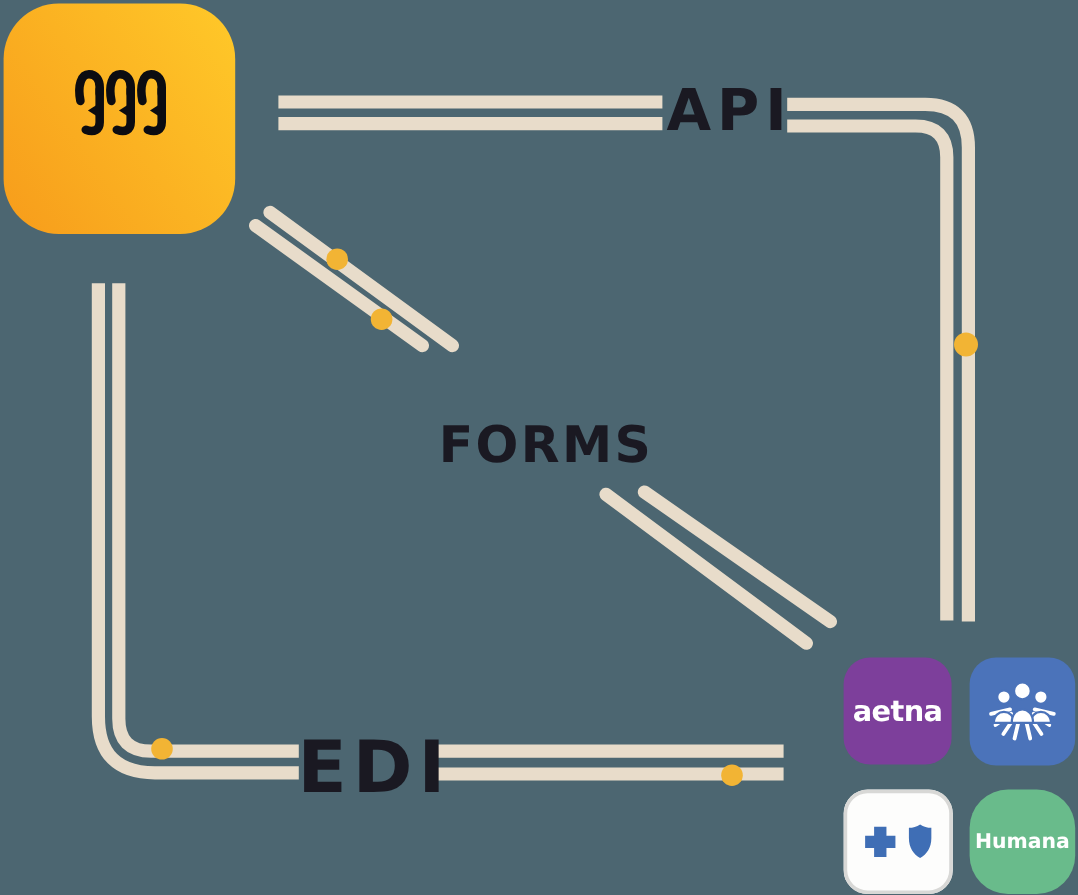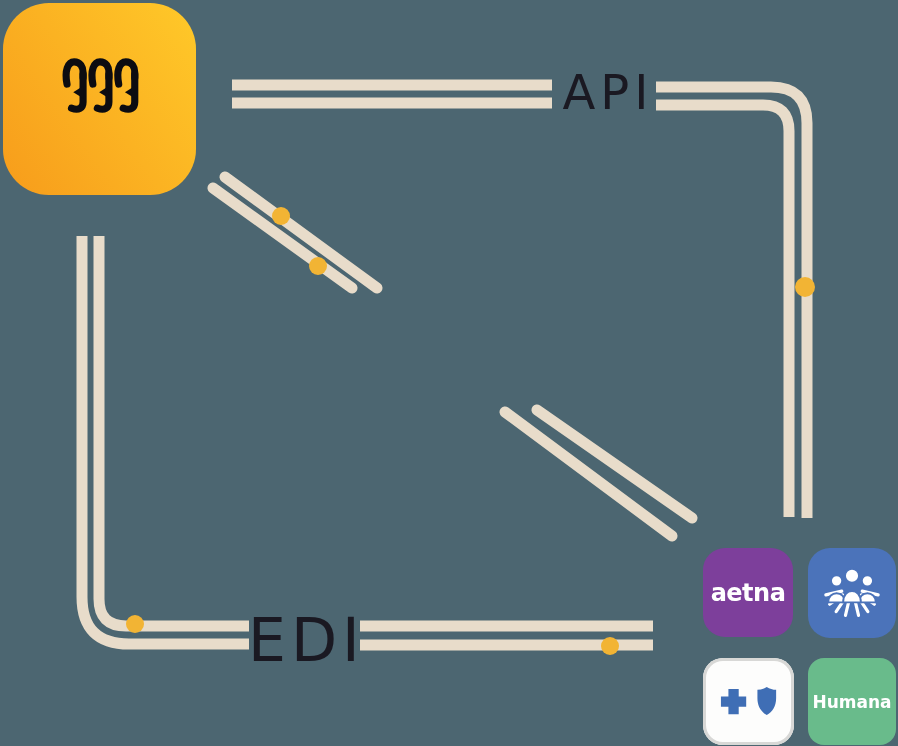--- a/index.html
+++ b/index.html
@@ -23,40 +23,40 @@
     border-radius:46px;
     background: linear-gradient(55deg, var(--tile_grad_a, #F79C1B), var(--tile_grad_b, #FFC929));
     display:flex; align-items:center; justify-content:center;
   }
   .brand-mark { display:block; margin-top:-28px; }
   .brand-mark path { stroke: var(--mark, #0C0C11); }
   .brand-mark .wedge { fill: var(--mark, #0C0C11); stroke:none; }
 
   
   .hand-label {
-    position:absolute; font-weight:normal; color: var(--label, #1A1922);
+    position:absolute; font-weight:bold; color: var(--label, #1A1922);
     text-align:center; line-height:1.18; user-select:none;
   }
   #api-label   { left:550px; top:64px;  width:116px; font-size:48px; letter-spacing:5px; }
   #edi-label   { left:248px; top:605px; width:108px; font-size:60px; letter-spacing:5px; }
   #forms-label { left:280px; top:296px; width:350px; font-size:42px; letter-spacing:2px; }
 
   
   .payer {
     position:absolute; display:flex; align-items:center; justify-content:center;
     color: var(--payer_text, #FFFFFF); font-weight:bold;
   }
   #tile-aetna  { left:703px; top:548px; width:90px; height:89px; border-radius:22px;
                  background: var(--aetna_bg, #7D3F9B); font-size:24px; letter-spacing:-0.5px; }
   #tile-kaiser { left:808px; top:548px; width:88px; height:90px; border-radius:22px;
                  background: var(--kaiser_bg, #4B73BA); }
   #tile-bcbs   { left:703px; top:658px; width:91px; height:87px; border-radius:20px;
                  background: var(--bcbs_bg, #FDFDFC);
                  box-shadow: inset 0 0 0 3px var(--bcbs_border, #D8D8D6); }
-  #tile-humana { left:808px; top:658px; width:88px; height:87px; border-radius:16px;
+  #tile-humana { left:808px; top:658px; width:88px; height:87px; border-radius:32px;
                  background: var(--humana_bg, #69BB8B); font-size:17px; }
   .bcbs-glyphs path { fill: var(--payer_blue, #3F6EB5); }
 </style>
 </head>
 <body>
 
 <div class="canvas">
 
   <svg class="wires" width="898" height="746" viewBox="0 0 898 746">
 
@@ -94,20 +94,21 @@
       <use href="#mark-glyph" transform="translate(0,0)"></use>
       <use href="#mark-glyph" transform="translate(29,0)"></use>
       <use href="#mark-glyph" transform="translate(58,0)"></use>
     </svg>
   </div>
 
   <div class="hand-label" id="api-label">API</div>
 
   <div class="hand-label" id="forms-label">
     <br>
+    <span>FORMS</span>
   </div>
 
   <div class="hand-label" id="edi-label">EDI</div>
 
   <div class="payer" id="tile-aetna">
     <span>aetna</span>
   </div>
 
   <div class="payer" id="tile-kaiser">
     <svg width="56" height="54" viewBox="0 0 60 56">

